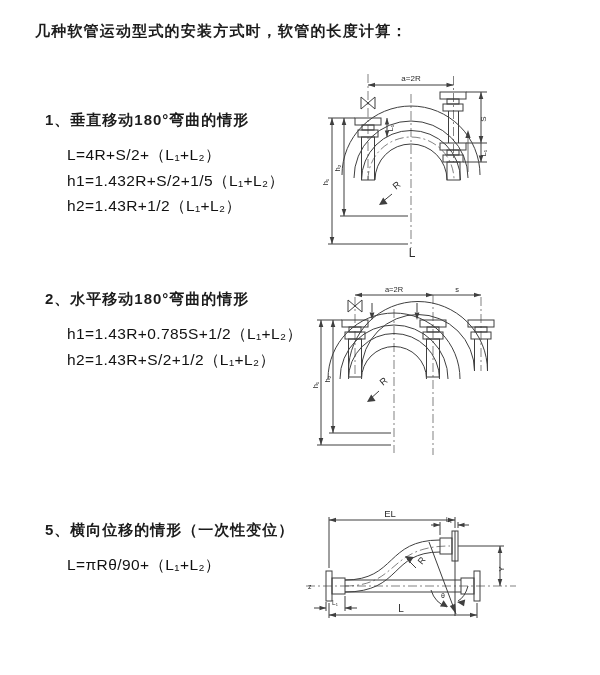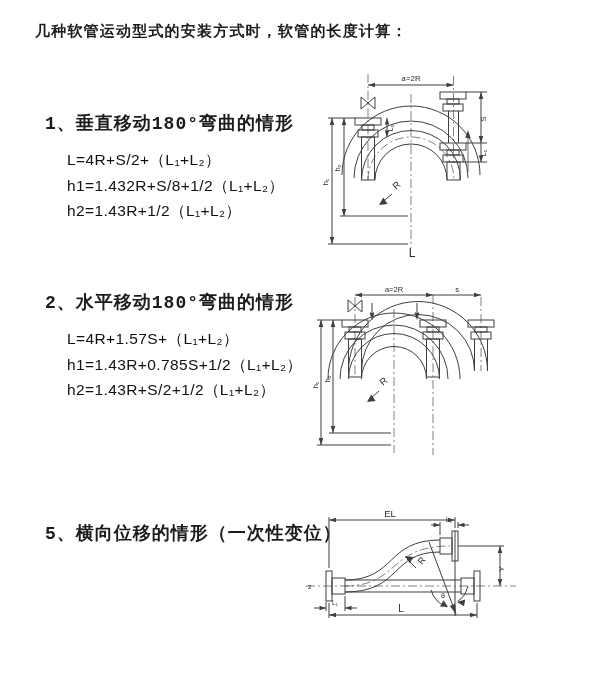--- a/index.html
+++ b/index.html
@@ -5,21 +5,21 @@
   html,body{margin:0;padding:0;background:#ffffff;}
   .page{
     position:relative;width:600px;height:675px;background:#ffffff;overflow:hidden;
     font-family:"Liberation Sans","DejaVu Sans",sans-serif;color:#1c1c1c;
   }
   .title{
     position:absolute;left:35px;top:22px;font-size:15px;font-weight:700;
     letter-spacing:1.2px;white-space:nowrap;
   }
   .section{position:absolute;left:45px;}
-  .sec-heading{font-size:18px;font-weight:700;letter-spacing:1px;white-space:nowrap;font-family:Liberation Mono, monospace;}
+  .sec-heading{font-size:15px;font-weight:700;letter-spacing:1px;white-space:nowrap;}
   .formulas{padding-left:22px;margin-top:12px;}
   .formula{
     font-size:15.5px;line-height:25.5px;letter-spacing:.4px;
     font-weight:400;color:#111;white-space:nowrap;
   }
   svg.dwg{position:absolute;}
   svg.dwg path, svg.dwg rect, svg.dwg line{stroke:#3f3f3f;fill:none;stroke-width:1;}
   svg.dwg .thin{stroke-width:.75;}
   svg.dwg .cl path{stroke:#4a4a4a;stroke-width:.7;stroke-dasharray:9 3 2 3;}
   svg.dwg .arr{fill:#3f3f3f;stroke:none;}
@@ -29,37 +29,37 @@
 <body>
 
 <div class="page">
 
   <div class="title">几种软管运动型式的安装方式时，软管的长度计算：</div>
 
   <div class="section" style="top:111px;">
     <div class="sec-heading">1、垂直移动180°弯曲的情形</div>
     <div class="formulas">
       <div class="formula">L=4R+S/2+（L₁+L₂）</div>
-      <div class="formula">h1=1.432R+S/8+1/2（L₁+L₂）</div>
+      <div class="formula">h1=1.432R+S/2+1/5（L₁+L₂）</div>
       <div class="formula">h2=1.43R+1/2（L₁+L₂）</div>
     </div>
   </div>
 
   <div class="section" style="top:290px;">
     <div class="sec-heading">2、水平移动180°弯曲的情形</div>
     <div class="formulas">
-      <div class="formula">L=4R+1.57S+（L₁+L₂）</div>
       <div class="formula">h1=1.43R+0.785S+1/2（L₁+L₂）</div>
       <div class="formula">h2=1.43R+S/2+1/2（L₁+L₂）</div>
     </div>
   </div>
 
   <div class="section" style="top:521px;">
     <div class="sec-heading">5、横向位移的情形（一次性变位）</div>
     <div class="formulas">
+      <div class="formula">L=πRθ/90+（L₁+L₂）</div>
     </div>
   </div>
 
   <svg class="dwg" style="left:315px;top:68px;" width="265" height="192" viewBox="0 0 265 192">
     <defs>
       <pattern id="hx" width="4" height="4" patternUnits="userSpaceOnUse">
         <path d="M0 4 L4 0 M0 0 L4 4" stroke="#6a6a6a" stroke-width="0.5"></path>
       </pattern>
     </defs>
     <g class="cl">

